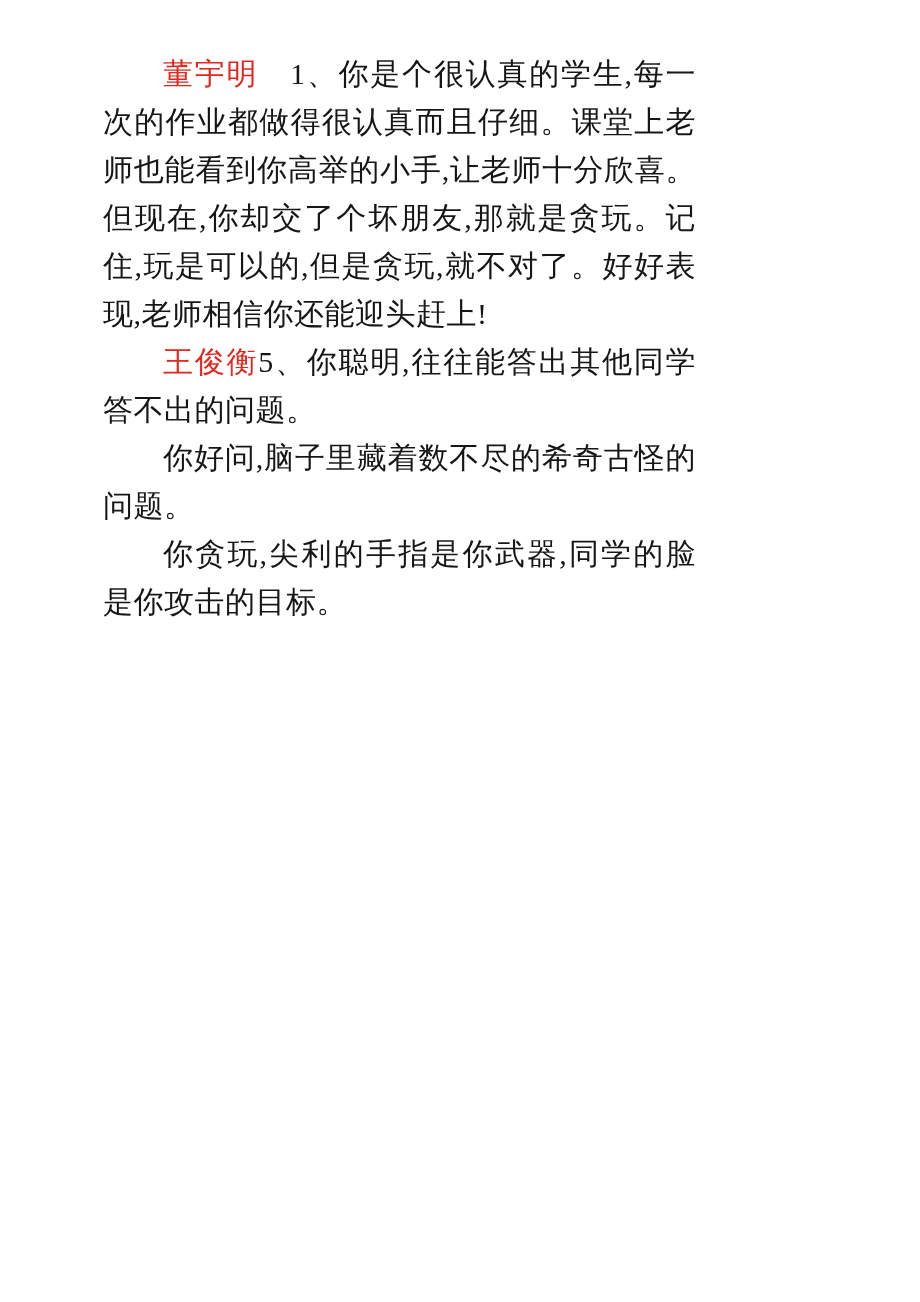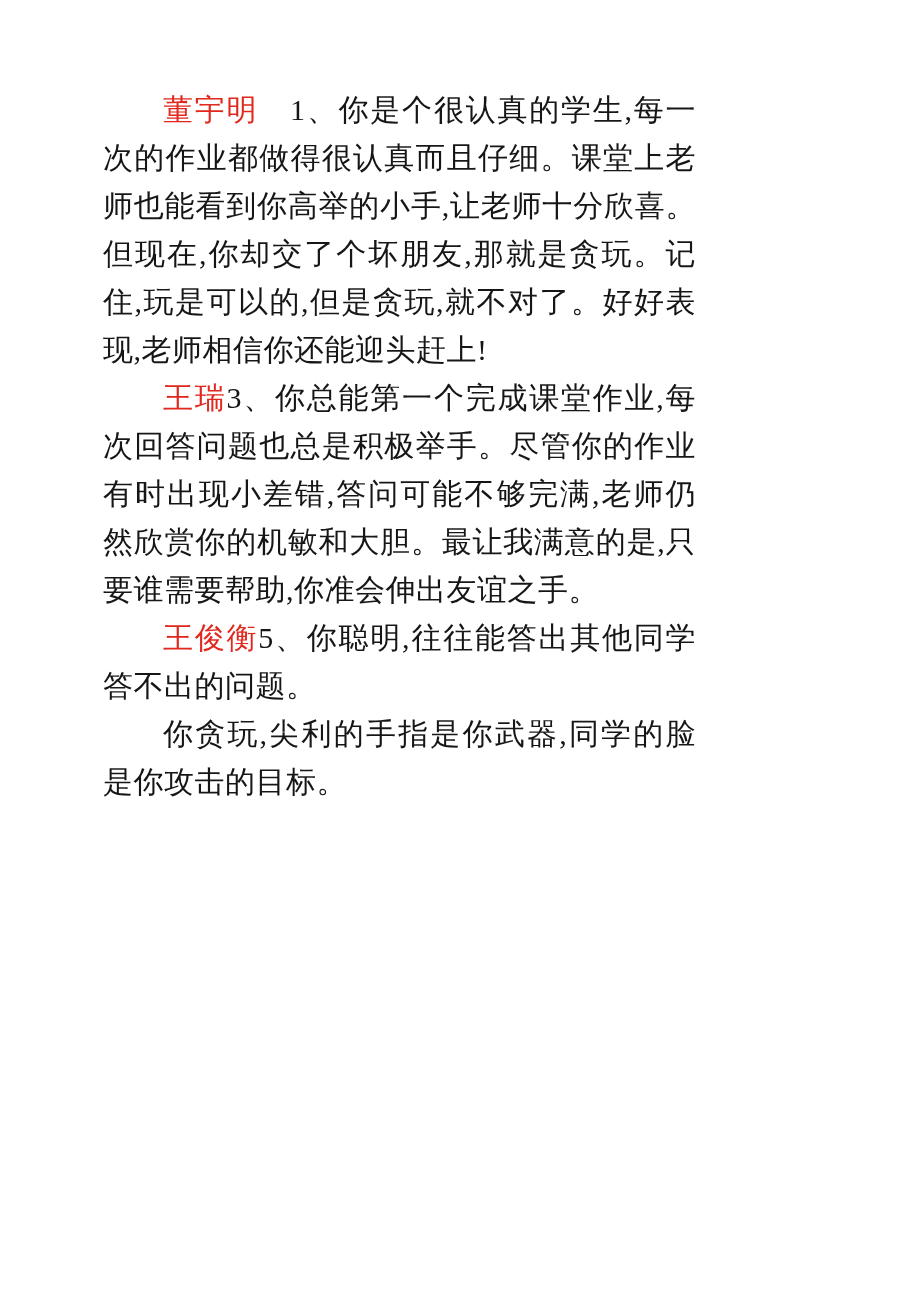--- a/index.html
+++ b/index.html
@@ -12,21 +12,21 @@
     width:920px;
     height:1302px;
     background:var(--page-bg);
     font-family:"Liberation Serif","DejaVu Serif",serif;
     overflow:hidden;
   }
   .page{
     box-sizing:border-box;
     width:800px;
     height:1302px;
-    padding:86px 104px 0 103px;
+    padding:50px 104px 0 103px;
     background:var(--page-bg);
   }
   .para{
     margin:0;
     font-size:30px;
     line-height:48px;
     color:var(--text-color);
     text-align:justify;
     text-justify:inter-ideograph;
     text-indent:2em;
@@ -37,21 +37,21 @@
   }
 </style>
 </head>
 <body>
 
 <div class="page">
 
   <p class="para"><span class="stu">董宇明</span><span>　</span><span>1、</span><span>你是个很认真的学生,每一次的作业都做得很认真而且仔细。课堂上老师也能看到你高举的小手,让老师十分欣喜。但现在,你却交了个坏朋友,那就是贪玩。记住,玩是可以的,但是贪玩,就不对了。好好表现,老师相信你还能迎头赶上!</span></p>
 
 
-  <p class="para"><span class="stu">王瑞</span><span></span><span>3、</span><span>你总能第一个完成课堂作业,每次回答问题也总是积极举手。尽管你的作业有时出现小差错,答问可能不够完满,老师仍然欣赏你的机敏和大胆。最让我满意的是,只要谁需要帮助,你准会伸出友谊之手。</span></p>
 
 
   <p class="para"><span class="stu">王俊衡</span><span></span><span>5、</span><span>你聪明,往往能答出其他同学答不出的问题。</span></p>
 
+  <p class="para"><span>你好问,脑子里藏着数不尽的希奇古怪的问题。</span></p>
 
   <p class="para"><span>你贪玩,尖利的手指是你武器,同学的脸是你攻击的目标。</span></p>
 
 </div>
 
 </body></html>

